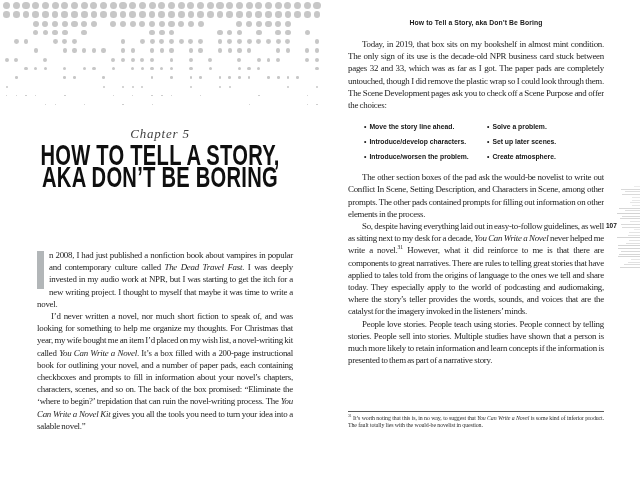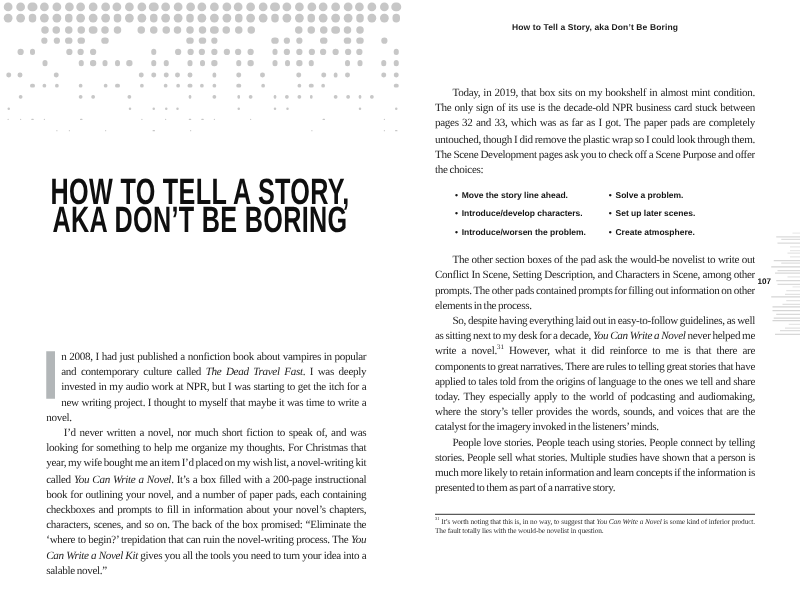--- a/index.html
+++ b/index.html
@@ -17,21 +17,21 @@
   .chapter-label{position:absolute;top:126px;left:0;width:100%;text-align:center;
     font-family:"Liberation Serif",serif;font-style:italic;font-size:13px;color:#3f3f3f;
     letter-spacing:0.8px;}
   .chapter-title{position:absolute;top:144px;left:0;width:100%;margin:0;text-align:center;
     color:#0f0f0f;font-family:"Liberation Sans",sans-serif;font-weight:700;}
   .title-line{display:block;font-size:24px;line-height:22px;letter-spacing:0.3px;
     transform:scale(0.84,1.22);}
 
   
   .body-col{position:absolute;font-family:"Liberation Serif",serif;font-size:8.9px;
-    line-height:12.2px;color:#1e1e1e;text-align:justify;letter-spacing:-0.25px;word-spacing:-0.5px;margin-top:30px;}
+    line-height:12.2px;color:#1e1e1e;text-align:justify;letter-spacing:-0.25px;word-spacing:-0.5px;}
   .left-col{left:37px;top:249px;width:256px;}
   .right-col{left:28px;top:38px;width:256px;max-height:372px;overflow:hidden;}
   .para{margin:0;}
   .para.indent{text-indent:14px;}
   .dropcap{float:left;width:7px;height:38px;margin:2px 5px 0 0;background:#b2b6b8;}
   sup{font-size:0.62em;line-height:0;vertical-align:super;letter-spacing:0;}
 
   
   .running-header{position:absolute;top:19px;left:28px;width:256px;text-align:center;
     font-family:"Liberation Sans",sans-serif;font-weight:700;font-size:6.8px;color:#1a1a1a;
@@ -288,20 +288,21 @@
         <div class="dot" style="background: rgb(199, 199, 199); height: 1.6px; width: 1.6px; left: 306.5px; top: 94.8px;"></div>
         <div class="dot" style="background: rgb(199, 199, 199); height: 1.04px; width: 1.04px; left: 44.88px; top: 104.08px;"></div>
         <div class="dot" style="background: rgb(199, 199, 199); height: 1.04px; width: 1.04px; left: 54.58px; top: 104.08px;"></div>
         <div class="dot" style="background: rgb(199, 199, 199); height: 1.04px; width: 1.04px; left: 83.68px; top: 104.08px;"></div>
         <div class="dot" style="background: rgb(199, 199, 199); height: 1.04px; width: 1.04px; left: 122.48px; top: 104.08px;"></div>
         <div class="dot" style="background: rgb(199, 199, 199); height: 1.04px; width: 1.04px; left: 151.58px; top: 104.08px;"></div>
         <div class="dot" style="background: rgb(199, 199, 199); height: 1.04px; width: 1.04px; left: 248.58px; top: 104.08px;"></div>
         <div class="dot" style="background: rgb(199, 199, 199); height: 1.04px; width: 1.04px; left: 306.78px; top: 104.08px;"></div>
         <div class="dot" style="background: rgb(199, 199, 199); height: 1.04px; width: 1.04px; left: 316.48px; top: 104.08px;"></div>
       </div>
+    <div class="chapter-label">Chapter 5</div>
     <h1 class="chapter-title">
       <span class="title-line">HOW TO TELL A STORY,</span>
       <span class="title-line">AKA DON’T BE BORING</span>
     </h1>
     <div class="body-col left-col">
       <p class="para"><span class="dropcap" style="background: rgb(178, 182, 184);"></span><span>n 2008, I had just published a nonfiction book about vampires in popular and contemporary culture called </span><i>The Dead Travel Fast</i><span>. I was deeply invested in my audio work at NPR, but I was starting to get the itch for a new writing project. I thought to myself that maybe it was time to write a novel.</span></p>
       <p class="para indent"><span>I’d never written a novel, nor much short fiction to speak of, and was looking for something to help me organize my thoughts. For Christmas that year, my wife bought me an item I’d placed on my wish list, a novel-writing kit called </span><i>You Can Write a Novel</i><span>. It’s a box filled with a 200-page instructional book for outlining your novel, and a number of paper pads, each containing checkboxes and prompts to fill in information about your novel’s chapters, characters, scenes, and so on. The back of the box promised: “Eliminate the ‘where to begin?’ trepidation that can ruin the novel-writing process. The </span><i>You Can Write a Novel Kit</i><span> gives you all the tools you need to turn your idea into a salable novel.”</span></p>
     </div>
   </div>
 
@@ -316,21 +317,21 @@
             <div class="bli"><span class="bullet">•</span><span>Introduce/worsen the problem.</span></div>
           </div>
         <div class="bcol">
             <div class="bli"><span class="bullet">•</span><span>Solve a problem.</span></div>
             <div class="bli"><span class="bullet">•</span><span>Set up later scenes.</span></div>
             <div class="bli"><span class="bullet">•</span><span>Create atmosphere.</span></div>
           </div>
       </div>
       <p class="para indent"><span>The other section boxes of the pad ask the would-be novelist to write out Conflict In Scene, Setting Description, and Characters in Scene, among other prompts. The other pads contained prompts for filling out information on other elements in the process.</span></p>
       <p class="para indent"><span>So, despite having everything laid out in easy-to-follow guidelines, as well as sitting next to my desk for a decade, </span><i>You Can Write a Novel</i><span> never helped me write a novel.</span><sup>31</sup><span> However, what it did reinforce to me is that there are components to great narratives. There are rules to telling great stories that have applied to tales told from the origins of language to the ones we tell and share today. They especially apply to the world of podcasting and audiomaking, where the story’s teller provides the words, sounds, and voices that are the catalyst for the imagery invoked in the listeners’ minds.</span></p>
-      <p class="para indent"><span>People love stories. People teach using stories. People connect by telling stories. People sell what stories. Multiple studies have shown that a person is much more likely to retain information and learn concepts if the information is presented to them as part of a narrative story.</span></p>
+      <p class="para indent"><span>People love stories. People teach using stories. People connect by telling stories. People sell into stories. Multiple studies have shown that a person is much more likely to retain information and learn concepts if the information is presented to them as part of a narrative story.</span></p>
     </div>
     <div class="footnote-block">
       <div class="fn-rule" style="background: rgb(90, 90, 90);"></div>
       <p class="fn-text"><sup>31</sup><span> It’s worth noting that this is, in no way, to suggest that </span><i>You Can Write a Novel</i><span> is some kind of inferior product. The fault totally lies with the would-be novelist in question.</span></p>
     </div>
   </div>
 
   <div class="page-number">107</div>
   <div class="edge-texture">
       <div class="streak" style="top: 0px; width: 6px; background: rgb(210, 210, 210); opacity: 0.45;"></div>

